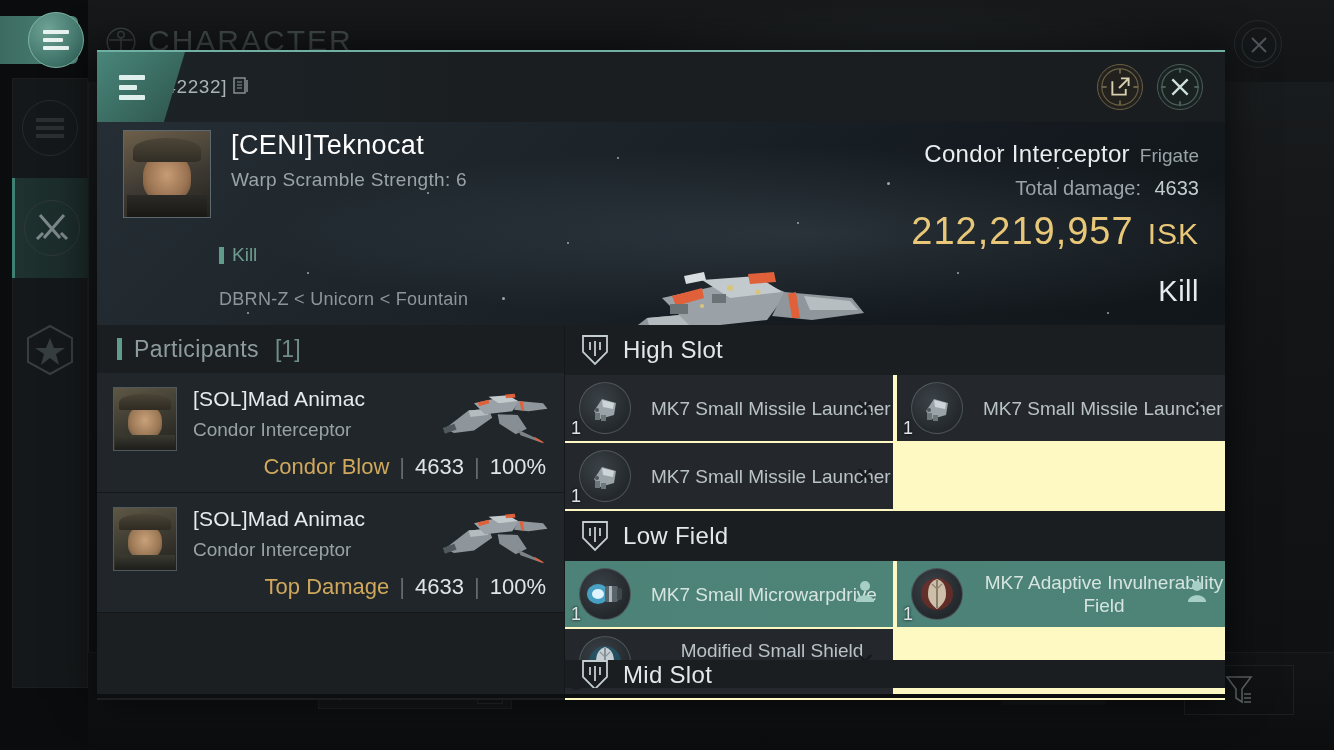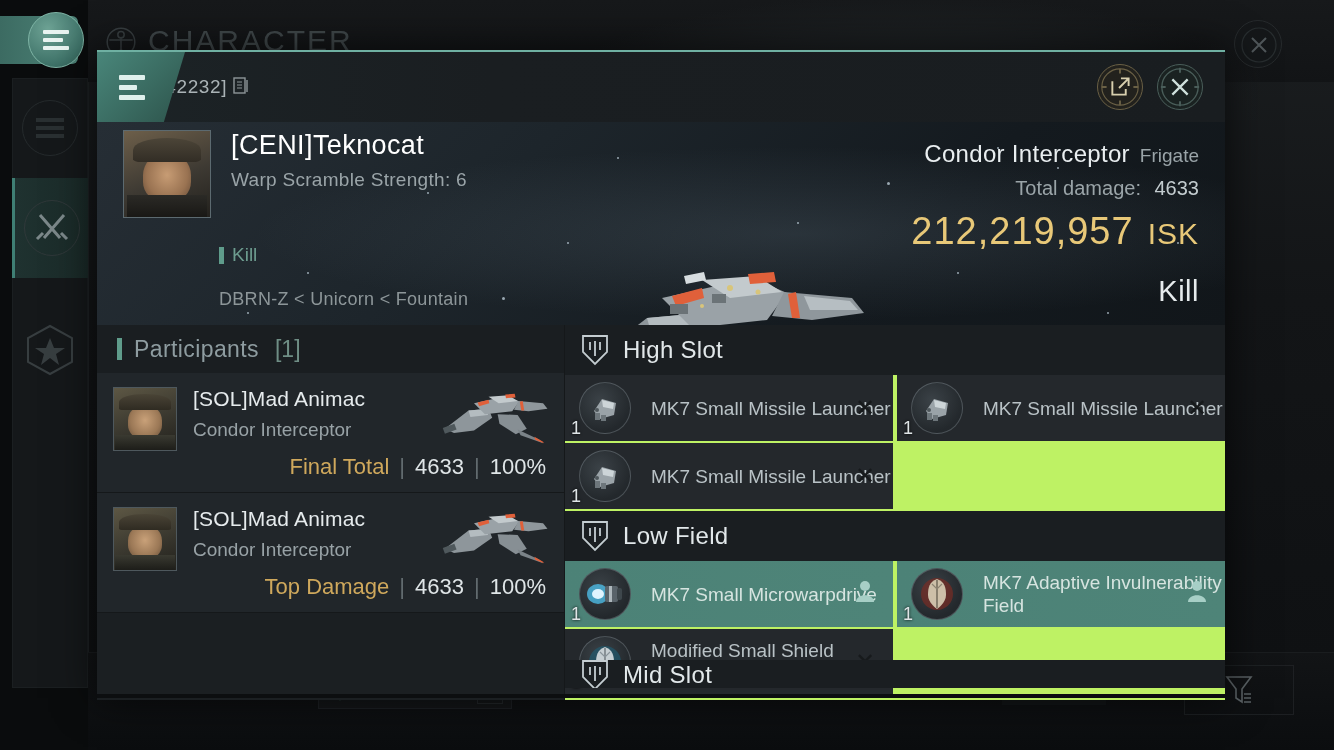--- a/index.html
+++ b/index.html
@@ -210,21 +210,21 @@
   .isk-val { color:#e8c878; font-size: 38px; letter-spacing: 1px; }
   .isk-cur { color:#e8c878; font-size: 30px; letter-spacing: 1px; }
   .kill-word { margin-top: 22px; color:#e6ebed; font-size: 29px; letter-spacing:.5px; }
 
   
   .content { display:flex; height: 375px; }
   .col-left {
     width: 468px; background:#1c2023; border-right: 1px solid #15181a;
     display:flex; flex-direction: column; justify-content: center;
   }
-  .col-right { flex:1; background:#bef264; overflow: hidden; position:relative; }
+  .col-right { flex:1; background:#fef9c3; overflow: hidden; position:relative;text-align:center; }
 
   .section-head {
     height: 48px; display:flex; align-items:center; gap:12px; padding-left: 20px;
     background:#1a1e21;
   }
   .sec-bar { width:5px; height:22px; background:#5f9c8b; }
   .sec-title { color:#8e9ca0; font-size: 23px; letter-spacing:.4px; }
   .sec-count { color:#6f8e85; font-size: 23px; margin-left: 4px; }
 
   .part-row {
@@ -550,21 +550,21 @@
             <polygon points="120,38 150,30 152,40 124,48" fill="#e0603a"></polygon>
             <polygon points="196,16 222,14 224,24 198,26" fill="#e0603a"></polygon>
             <polygon points="232,34 300,40 312,55 260,62 220,58" fill="#8f979c"></polygon>
             <polygon points="236,36 244,34 248,60 240,60" fill="#e0603a"></polygon>
             <polygon points="175,70 230,72 255,110 225,125 180,96" fill="#878f94"></polygon>
             <polygon points="230,112 290,140 300,150 238,128" fill="#7b8388"></polygon>
             <polygon points="276,132 300,146 302,150 278,140" fill="#e0603a"></polygon>
             <polygon points="24,108 56,96 62,112 30,124" fill="#4f585c"></polygon>
           </svg>
           <div class="part-stats">
-            <span class="part-tag">Final Total</span>
+            <span class="part-tag">Condor Blow</span>
             <span class="sep">|</span>
             <span class="part-num">4633</span>
             <span class="sep">|</span>
             <span class="part-pct">100%</span>
           </div>
         </div>
 
         <div class="part-row">
           <div class="part-portrait">
             <div class="face"></div>

